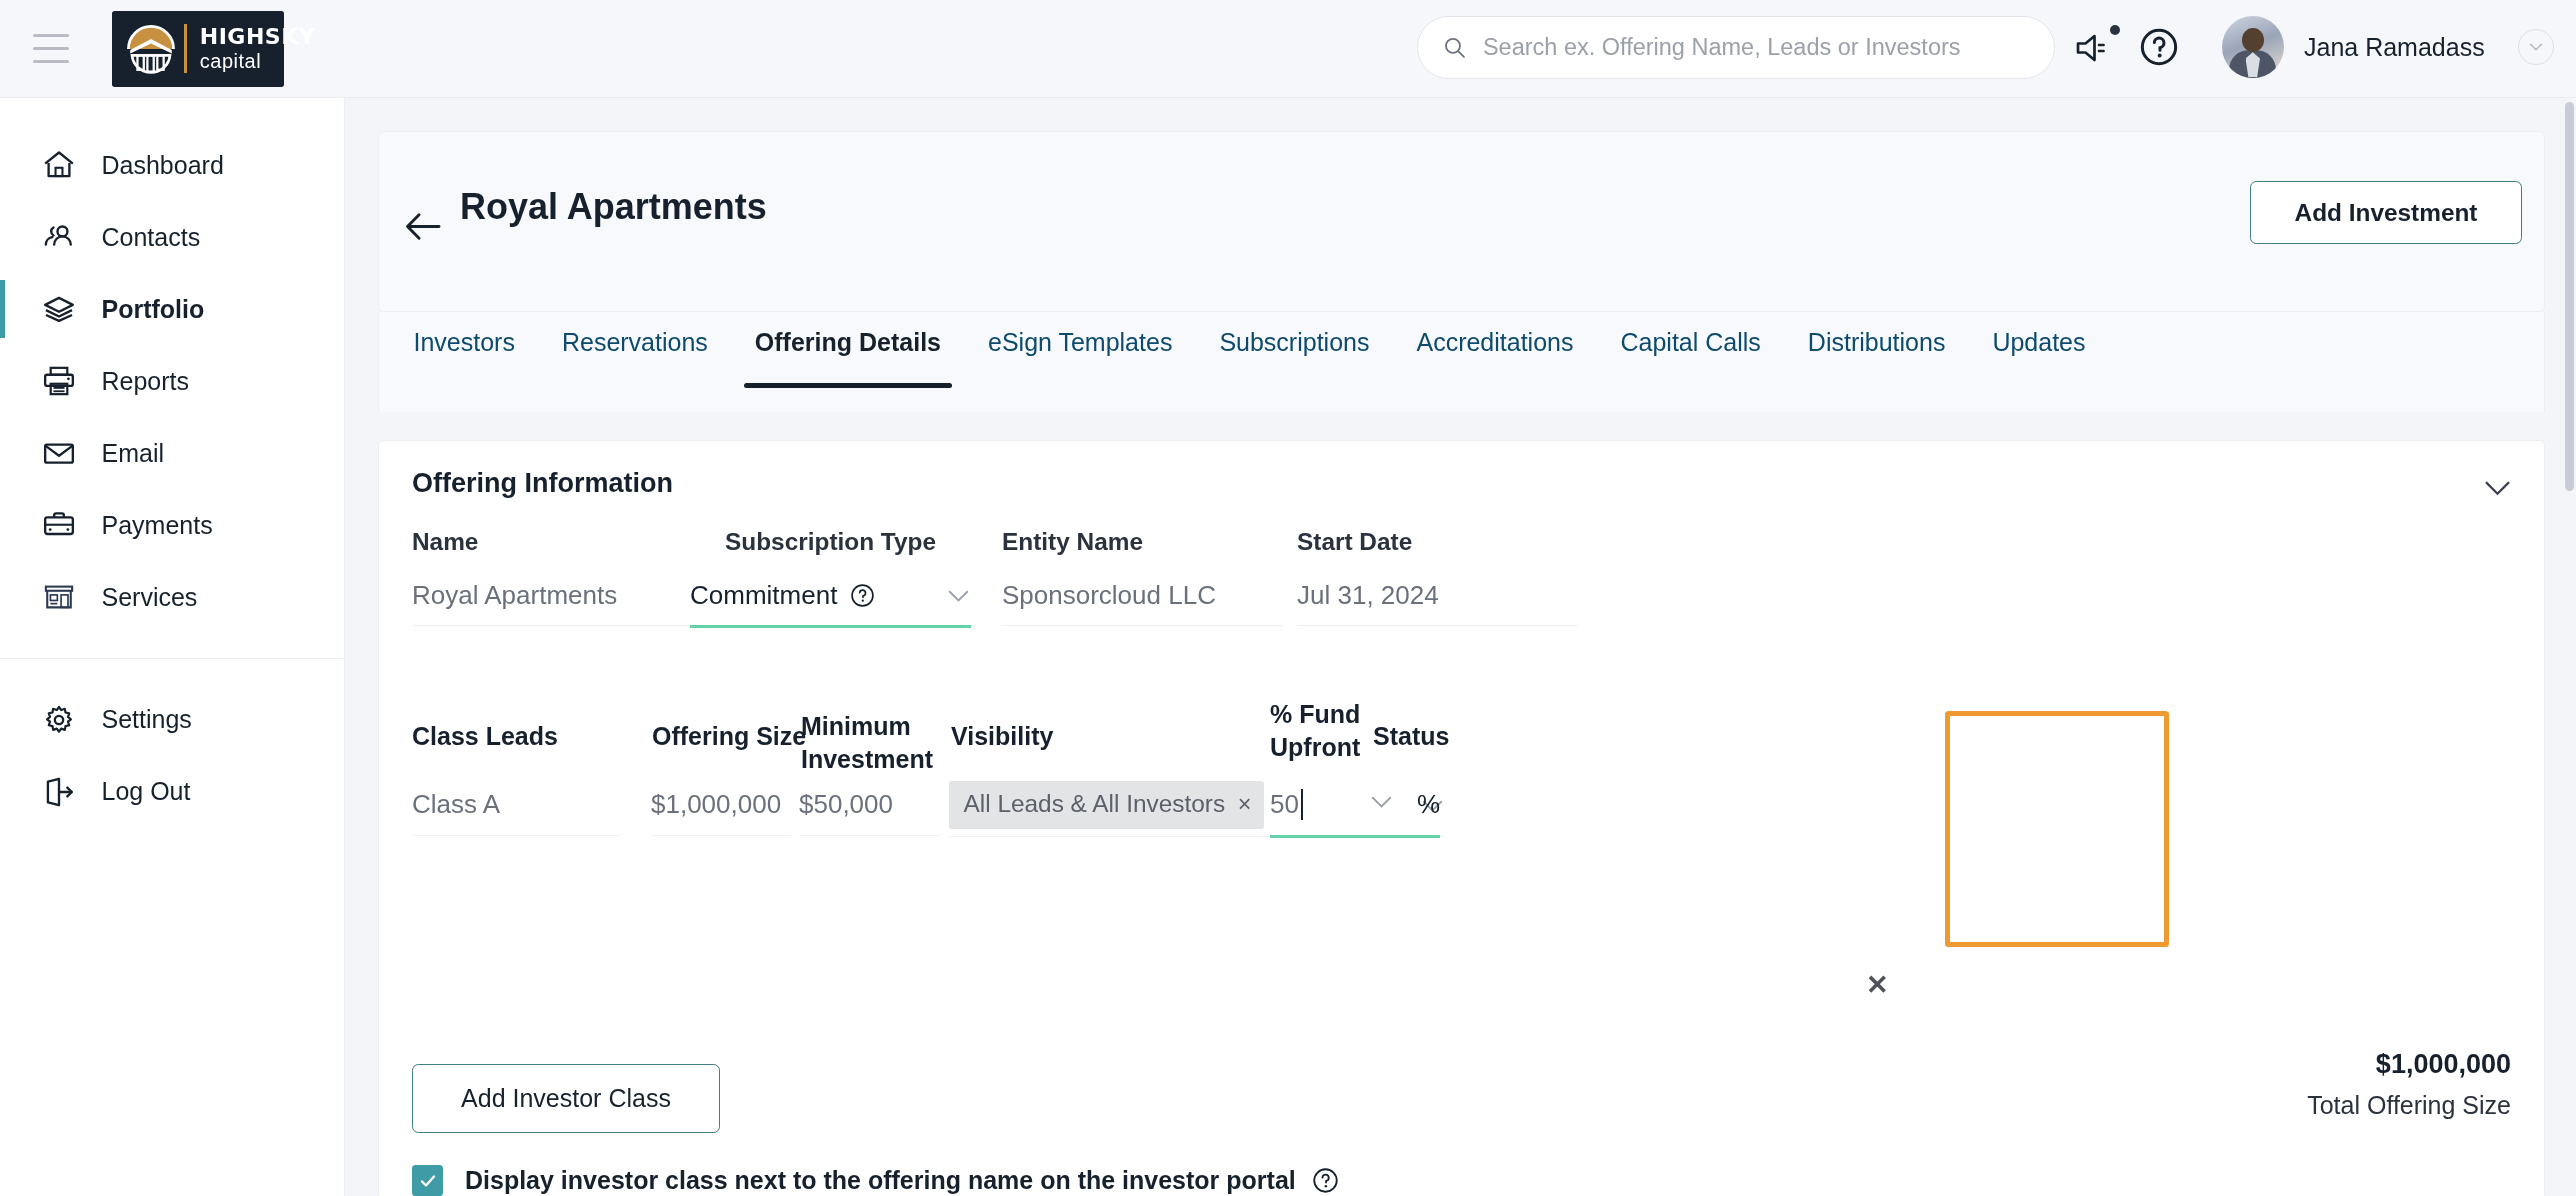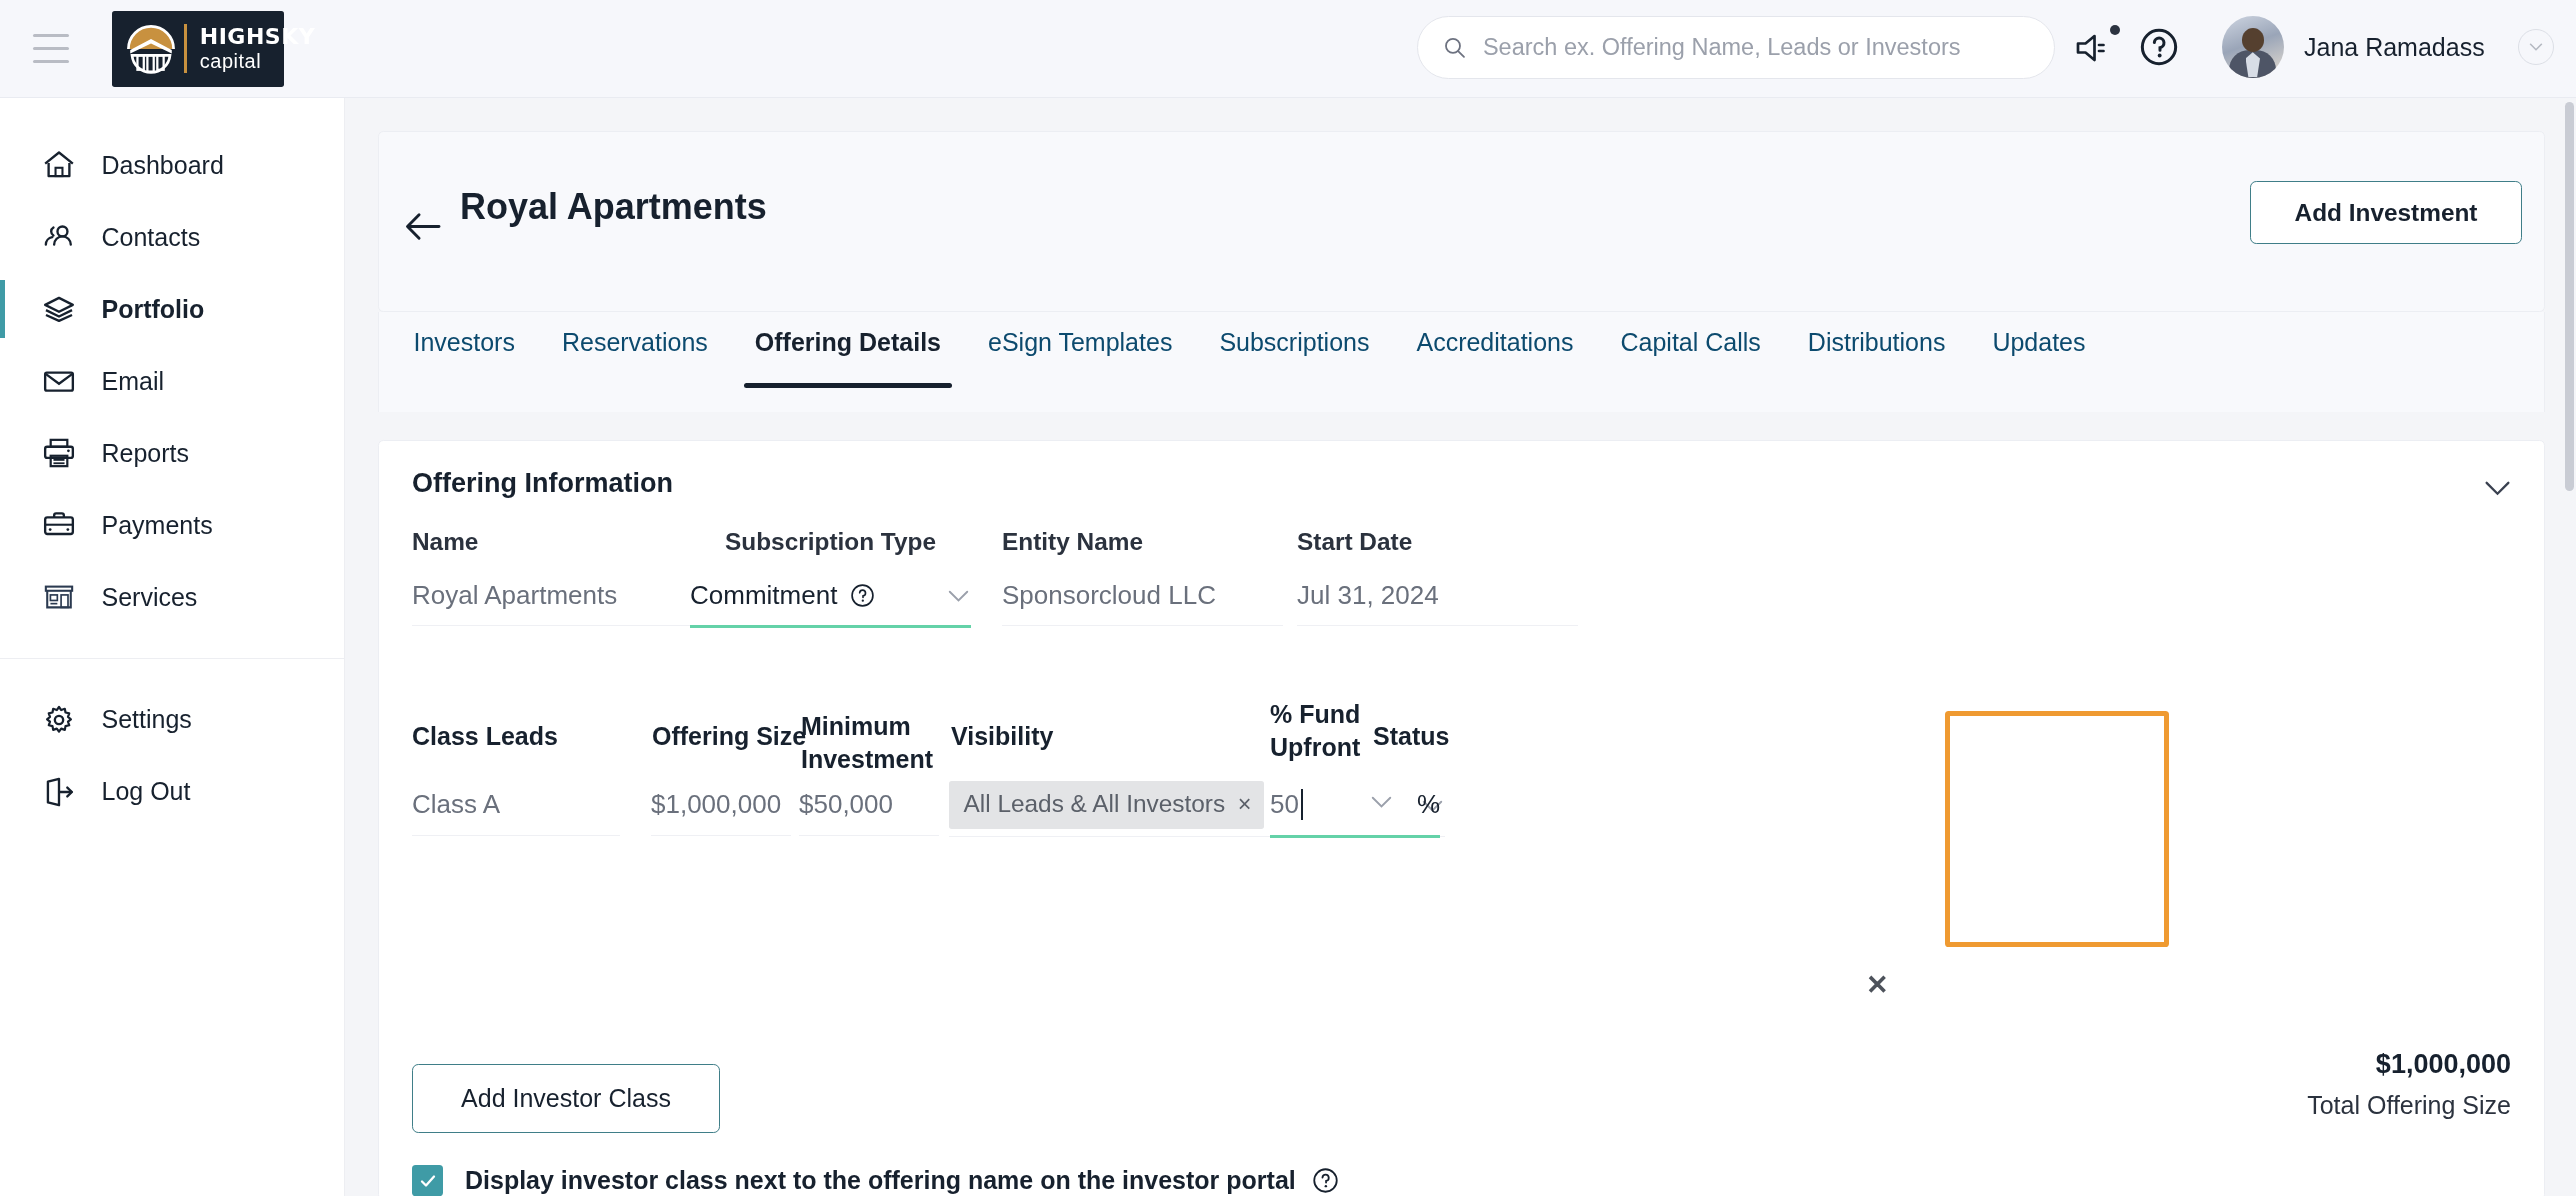--- a/index.html
+++ b/index.html
@@ -298,39 +298,39 @@
         <path d="M3.6 13.8 L13 18.4 L22.4 13.8" fill="none" stroke="#17212e" stroke-width="1.7" stroke-linejoin="round"></path>
         <path d="M3.6 17.3 L13 21.6 L22.4 17.3" fill="none" stroke="#17212e" stroke-width="1.7" stroke-linejoin="round"></path>
       </svg>
     </span>
     <span class="lbl">Portfolio</span>
   </div>
 
   <div class="nav-item">
     <span class="ico">
       <svg width="36" height="36" viewBox="0 0 26 26">
-        <rect x="3" y="7" width="20" height="13" rx="1.2" fill="none" stroke="#17212e" stroke-width="1.7"></rect>
-        <polyline points="3.6,8 13,15 22.4,8" fill="none" stroke="#17212e" stroke-width="1.7"></polyline>
-      </svg>
-    </span>
-    <span class="lbl">Email</span>
-  </div>
-
-  <div class="nav-item">
-    <span class="ico">
-      <svg width="36" height="36" viewBox="0 0 26 26">
         <rect x="7" y="3.5" width="12" height="5" fill="none" stroke="#17212e" stroke-width="1.6"></rect>
         <rect x="3" y="8.5" width="20" height="8" rx="1.4" fill="none" stroke="#17212e" stroke-width="1.7"></rect>
         <rect x="7" y="15" width="12" height="7.5" fill="none" stroke="#17212e" stroke-width="1.6"></rect>
         <line x1="9" y1="18" x2="17" y2="18" stroke="#17212e" stroke-width="1.3"></line>
         <line x1="9" y1="20.4" x2="17" y2="20.4" stroke="#17212e" stroke-width="1.3"></line>
         <circle cx="19.8" cy="11.4" r="1" fill="#17212e"></circle>
       </svg>
     </span>
     <span class="lbl">Reports</span>
+  </div>
+
+  <div class="nav-item">
+    <span class="ico">
+      <svg width="36" height="36" viewBox="0 0 26 26">
+        <rect x="3" y="7" width="20" height="13" rx="1.2" fill="none" stroke="#17212e" stroke-width="1.7"></rect>
+        <polyline points="3.6,8 13,15 22.4,8" fill="none" stroke="#17212e" stroke-width="1.7"></polyline>
+      </svg>
+    </span>
+    <span class="lbl">Email</span>
   </div>
 
   <div class="nav-item">
     <span class="ico">
       <svg width="36" height="36" viewBox="0 0 26 26">
         <path d="M9.5 7.5 V6 a1.4 1.4 0 0 1 1.4 -1.4 h4.2 A1.4 1.4 0 0 1 16.5 6 v1.5" fill="none" stroke="#17212e" stroke-width="1.7"></path>
         <rect x="3" y="7.5" width="20" height="12" rx="1.6" fill="none" stroke="#17212e" stroke-width="1.7"></rect>
         <line x1="3.5" y1="12.8" x2="22.5" y2="12.8" stroke="#17212e" stroke-width="1.5"></line>
         <circle cx="6.6" cy="16.3" r="1" fill="#17212e"></circle>
         <circle cx="19.4" cy="16.3" r="1" fill="#17212e"></circle>

